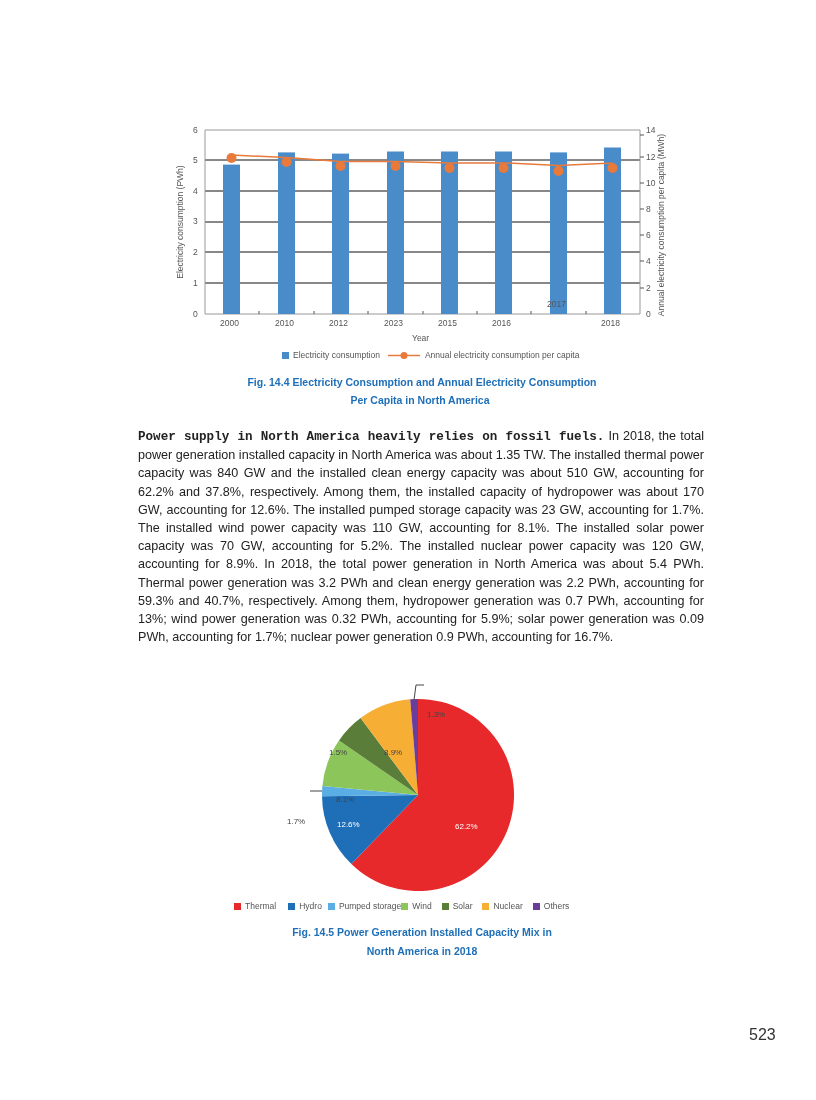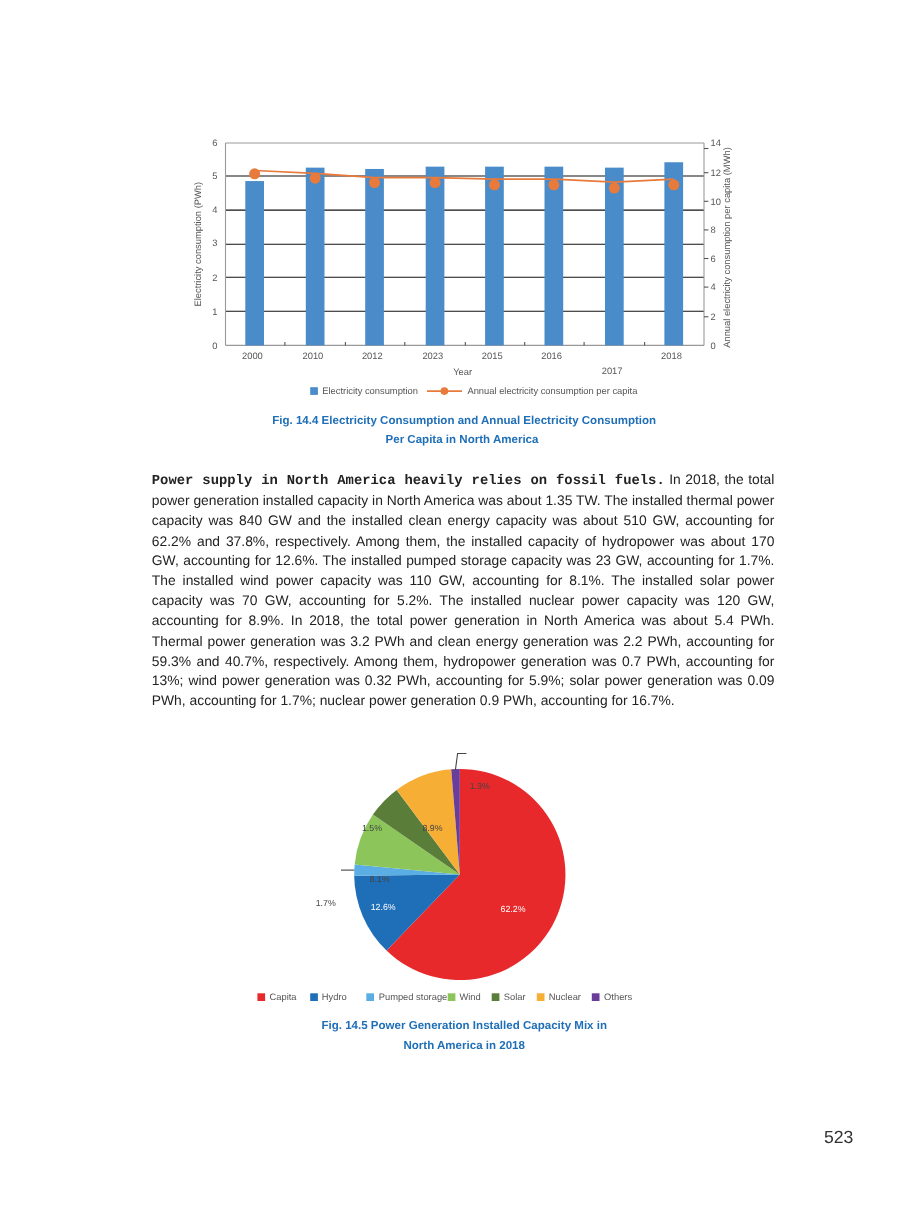--- a/index.html
+++ b/index.html
@@ -95,21 +95,21 @@
   <div class="abs tick" style="left:646px;top:178px">10</div>
   <div class="abs tick" style="left:646px;top:152px">12</div>
   <div class="abs tick" style="left:646px;top:125px">14</div>
 
   <div class="abs tick" style="left:220px;top:318px">2000</div>
   <div class="abs tick" style="left:275px;top:318px">2010</div>
   <div class="abs tick" style="left:329px;top:318px">2012</div>
   <div class="abs tick" style="left:384px;top:318px">2023</div>
   <div class="abs tick" style="left:438px;top:318px">2015</div>
   <div class="abs tick" style="left:492px;top:318px">2016</div>
-  <div class="abs tick" style="left:547px;top:332px">2017</div>
+  <div class="abs tick" style="left:547px;top:299px">2017</div>
   <div class="abs tick" style="left:601px;top:318px">2018</div>
 
   <div class="abs axis-title" style="left:180px;top:222px;transform:translate(-50%,-50%) rotate(-90deg);">Electricity consumption (PWh)</div>
   <div class="abs axis-title" style="left:661px;top:225px;transform:translate(-50%,-50%) rotate(-90deg);">Annual electricity consumption per capita (MWh)</div>
   <div class="abs axis-title" style="left:412px;top:333px">Year</div>
 
   <div class="abs legend" style="left:282px;top:350px">
     <span class="sw" style="background:#4a8cc9"></span>
     <span>Electricity consumption</span>
     <svg width="32" height="9" style="margin:0 5px 0 8px">
@@ -149,23 +149,23 @@
   <div class="abs pie-label" style="left:427px;top:680px">1.3%</div>
   <div class="abs pie-label" style="left:287px;top:787px">1.7%</div>
   <div class="abs pie-label" style="left:329px;top:718px">1.5%</div>
   <div class="abs pie-label" style="left:384px;top:718px">8.9%</div>
   <div class="abs pie-label" style="left:336px;top:765px">8.1%</div>
   <div class="abs pie-label-in" style="left:337px;top:820px">12.6%</div>
   <div class="abs pie-label-in" style="left:455px;top:822px">62.2%</div>
 
   <div class="abs legend" style="left:234px;top:901px;gap:0">
     <span class="sw" style="background:#e8292b"></span>
-      <span style="margin-right:12px">Capita</span>
+      <span style="margin-right:12px">Thermal</span>
     <span class="sw" style="background:#1f6fb8"></span>
-      <span style="margin-right:18px">Hydro</span>
+      <span style="margin-right:6px">Hydro</span>
     <span class="sw" style="background:#5aaee3"></span>
       <span style="margin-right:0">Pumped storage</span>
     <span class="sw" style="background:#8cc65a"></span>
       <span style="margin-right:10px">Wind</span>
     <span class="sw" style="background:#5a7d3a"></span>
       <span style="margin-right:10px">Solar</span>
     <span class="sw" style="background:#f6ae34"></span>
       <span style="margin-right:10px">Nuclear</span>
     <span class="sw" style="background:#6a3d9a"></span>
       <span>Others</span>

